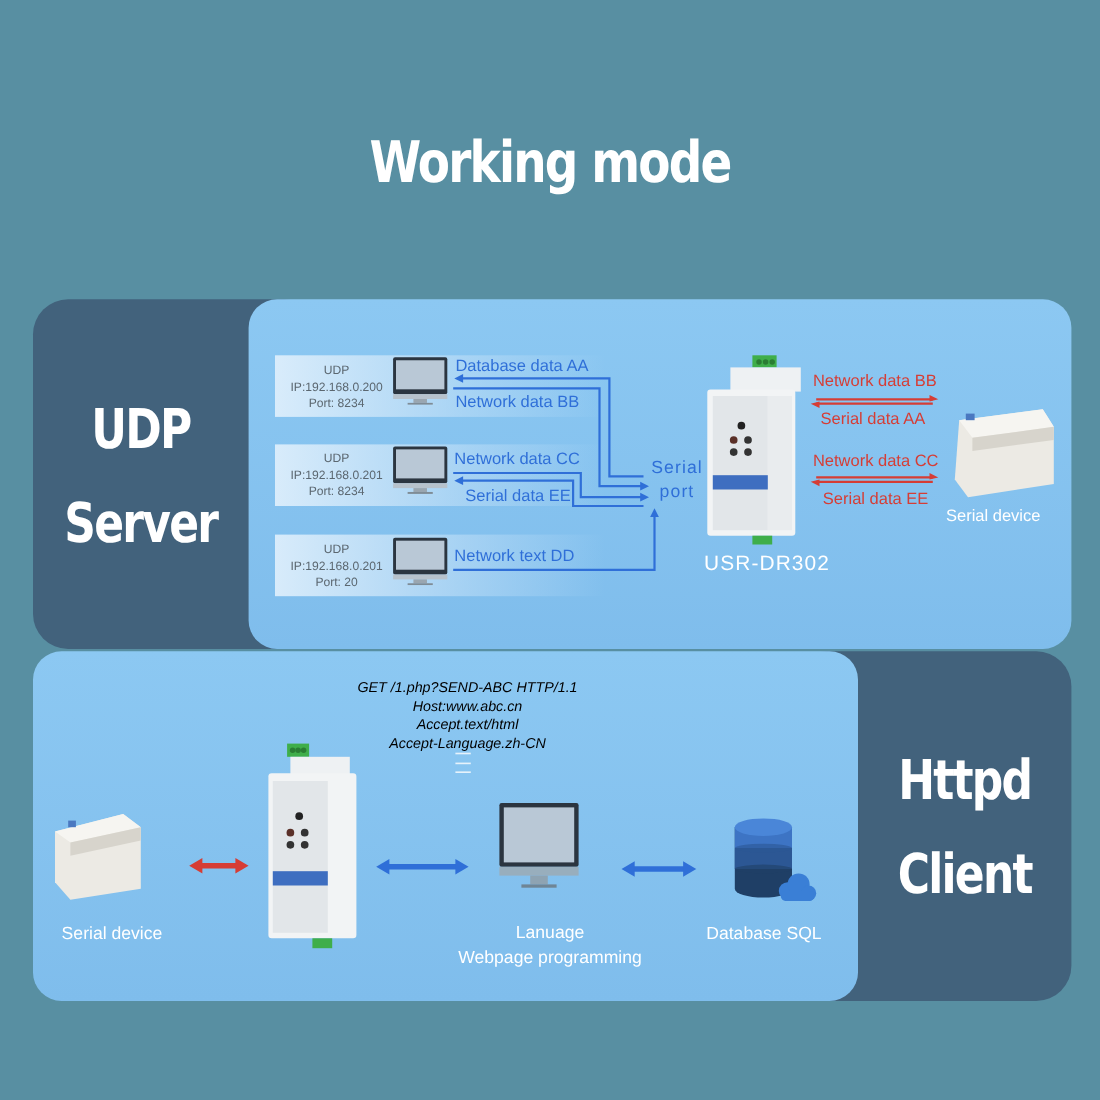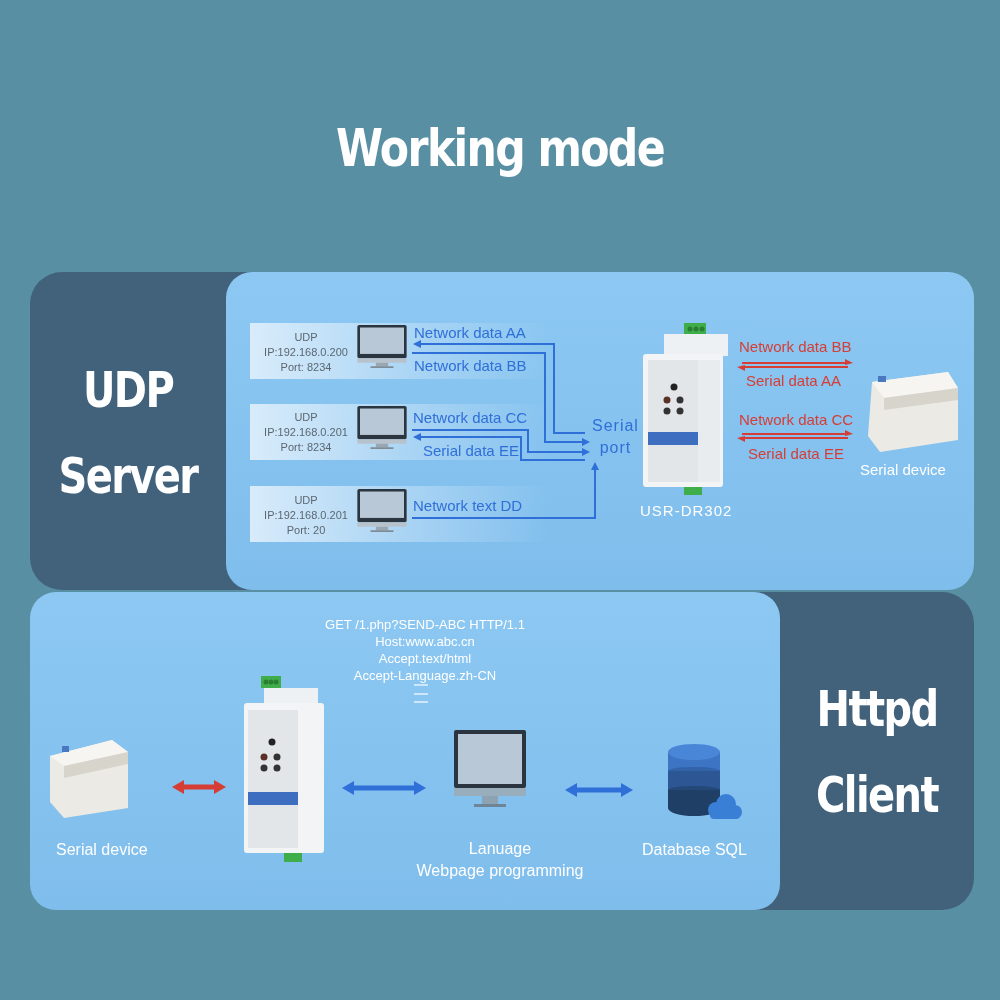--- a/index.html
+++ b/index.html
@@ -7,21 +7,21 @@
   .title{position:absolute;left:0;top:118px;width:1000px;text-align:center;color:#fff;font-family:"DejaVu Sans",sans-serif;font-weight:bold;font-size:52px;letter-spacing:-2px;transform:scaleX(0.82);}
   .panel-dark{position:absolute;background:#42627c;border-radius:32px;}
   .panel-light{position:absolute;background:linear-gradient(180deg,#8cc8f2 0%,#7fbdec 100%);border-radius:26px;}
   .mode-label{position:absolute;color:#fff;font-family:"DejaVu Sans",sans-serif;font-weight:bold;font-size:50px;line-height:86px;text-align:center;letter-spacing:-2px;transform:scaleX(0.8);}
   .info-box{position:absolute;width:108px;height:56px;background:linear-gradient(90deg,#e6f2fc 0%,#d4e8f8 80%,rgba(212,232,248,0.4) 100%);text-align:center;color:#5b6770;font-size:11px;line-height:15px;padding-top:4px;box-sizing:border-box;}
   .info-row{position:absolute;height:56px;background:linear-gradient(90deg,rgba(225,240,252,0.9),rgba(190,222,247,0.55) 60%,rgba(150,200,240,0));}
   .monitor{position:absolute;width:58px;height:44px;}
   .bl{position:absolute;color:#2f6fd8;font-size:15px;white-space:nowrap;}
   .rl{position:absolute;color:#d63d35;font-size:15px;white-space:nowrap;}
   .wl{position:absolute;color:#ffffff;font-size:16px;white-space:nowrap;}
-  .http-line{position:absolute;left:230px;width:390px;text-align:center;color:#ffffff;font-size:13px;white-space:nowrap;}
+  .http-line{position:absolute;left:230px;width:390px;text-align:center;color:#000000;font-size:13px;white-space:nowrap;font-style:italic;}
   svg.overlay{position:absolute;left:0;top:0;}
 </style>
 </head>
 <body>
 
 <div class="title">Working mode</div>
 
 <div class="panel-dark" style="left:30px;top:272px;width:260px;height:318px;"></div>
 <div class="panel-light" style="left:226px;top:272px;width:748px;height:318px;"></div>
 <div class="mode-label" style="left:30px;top:347px;width:196px;">
@@ -94,21 +94,21 @@
     <line x1="742" y1="438" x2="848" y2="438"></line>
   </g>
   <g fill="#d63d35">
     <polygon points="853,363 845,359 845,365"></polygon>
     <polygon points="737,367 745,365 745,371"></polygon>
     <polygon points="853,434 845,430 845,436"></polygon>
     <polygon points="737,438 745,436 745,442"></polygon>
   </g>
 </svg>
 
-<div class="bl" style="left:414px;top:324px;">Network data AA</div>
+<div class="bl" style="left:414px;top:324px;">Database data AA</div>
 <div class="bl" style="left:414px;top:357px;">Network data BB</div>
 <div class="bl" style="left:413px;top:409px;">Network data CC</div>
 <div class="bl" style="left:423px;top:442px;">Serial data EE</div>
 <div class="bl" style="left:413px;top:497px;">Network text DD</div>
 <div class="bl" style="left:592px;top:415px;font-size:16px;text-align:center;line-height:22px;letter-spacing:1px;">
   <div>Serial</div>
   <div>port</div>
 </div>
 
 <svg class="overlay" width="1000" height="1000">
@@ -121,21 +121,21 @@
   <rect x="648" y="360" width="50" height="122" fill="#e2e6e9"></rect>
   <rect x="698" y="360" width="22" height="122" fill="#e9ecee"></rect>
   <circle cx="674" cy="387" r="3.5" fill="#222"></circle>
   <circle cx="667" cy="400" r="3.5" fill="#5a3028"></circle>
     <circle cx="680" cy="400" r="3.5" fill="#333"></circle>
   <circle cx="667" cy="411" r="3.5" fill="#333"></circle>
     <circle cx="680" cy="411" r="3.5" fill="#333"></circle>
   <rect x="648" y="432" width="50" height="13" fill="#3e6ec0"></rect>
   <rect x="684" y="487" width="18" height="8" fill="#3fae4a"></rect>
 </svg>
-<div class="wl" style="left:640px;top:502px;font-size:15px;letter-spacing:1px;">USR-DR302</div>
+<div class="wl" style="left:640px;top:502px;font-size:19px;letter-spacing:1px;">USR-DR302</div>
 
 <div class="rl" style="left:739px;top:338px;">Network data BB</div>
 <div class="rl" style="left:746px;top:372px;">Serial data AA</div>
 <div class="rl" style="left:739px;top:411px;">Network data CC</div>
 <div class="rl" style="left:748px;top:445px;">Serial data EE</div>
 
 <svg class="overlay" width="1000" height="1000">
   <path d="M872,382 L948,372 L958,388 L958,440 L880,452 L868,436 Z" fill="#eceae4"></path>
   <path d="M872,382 L948,372 L958,388 L884,398 Z" fill="#f6f5f1"></path>
   <rect x="878" y="376" width="8" height="6" fill="#4a78c0"></rect>

